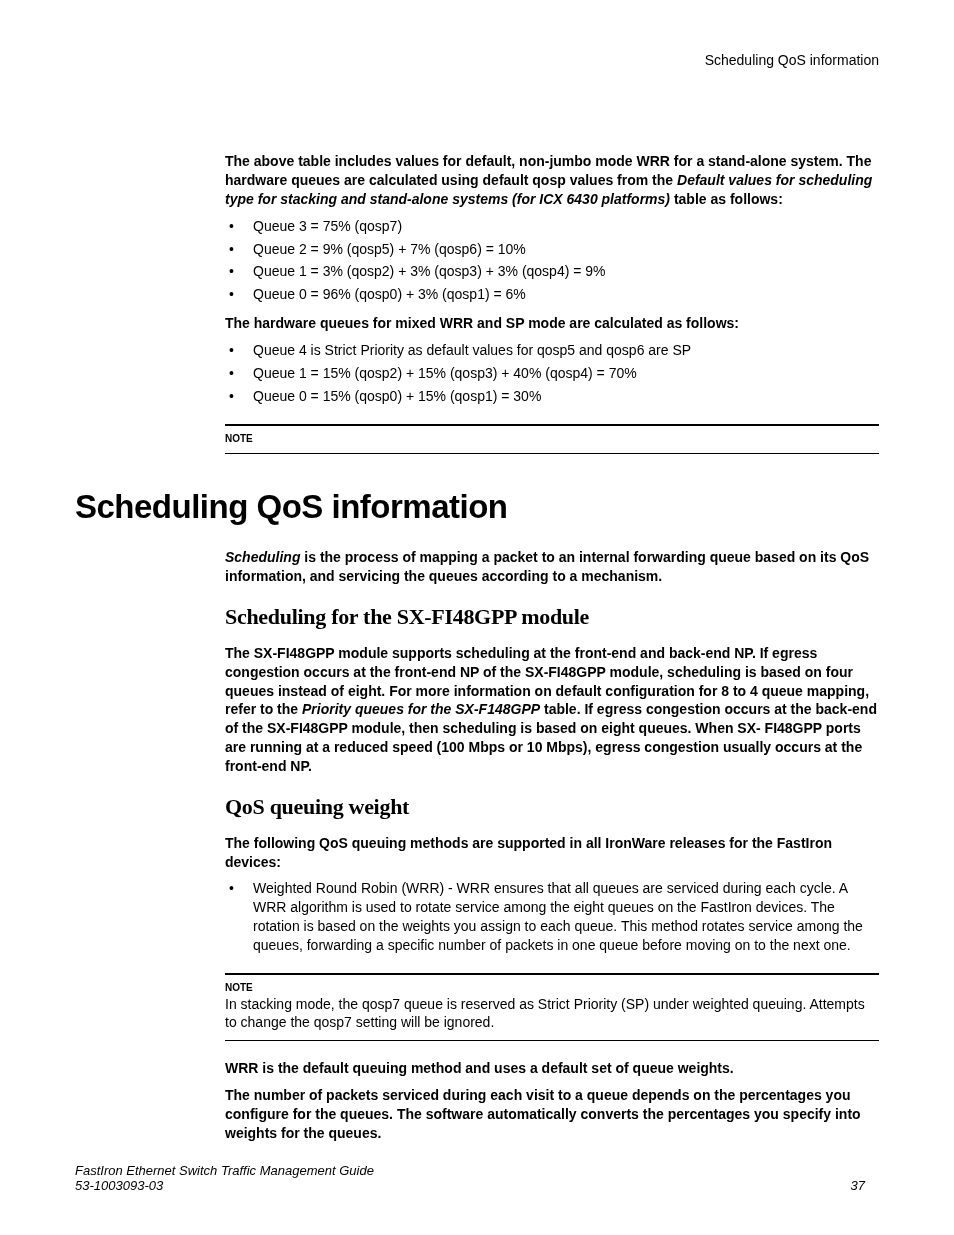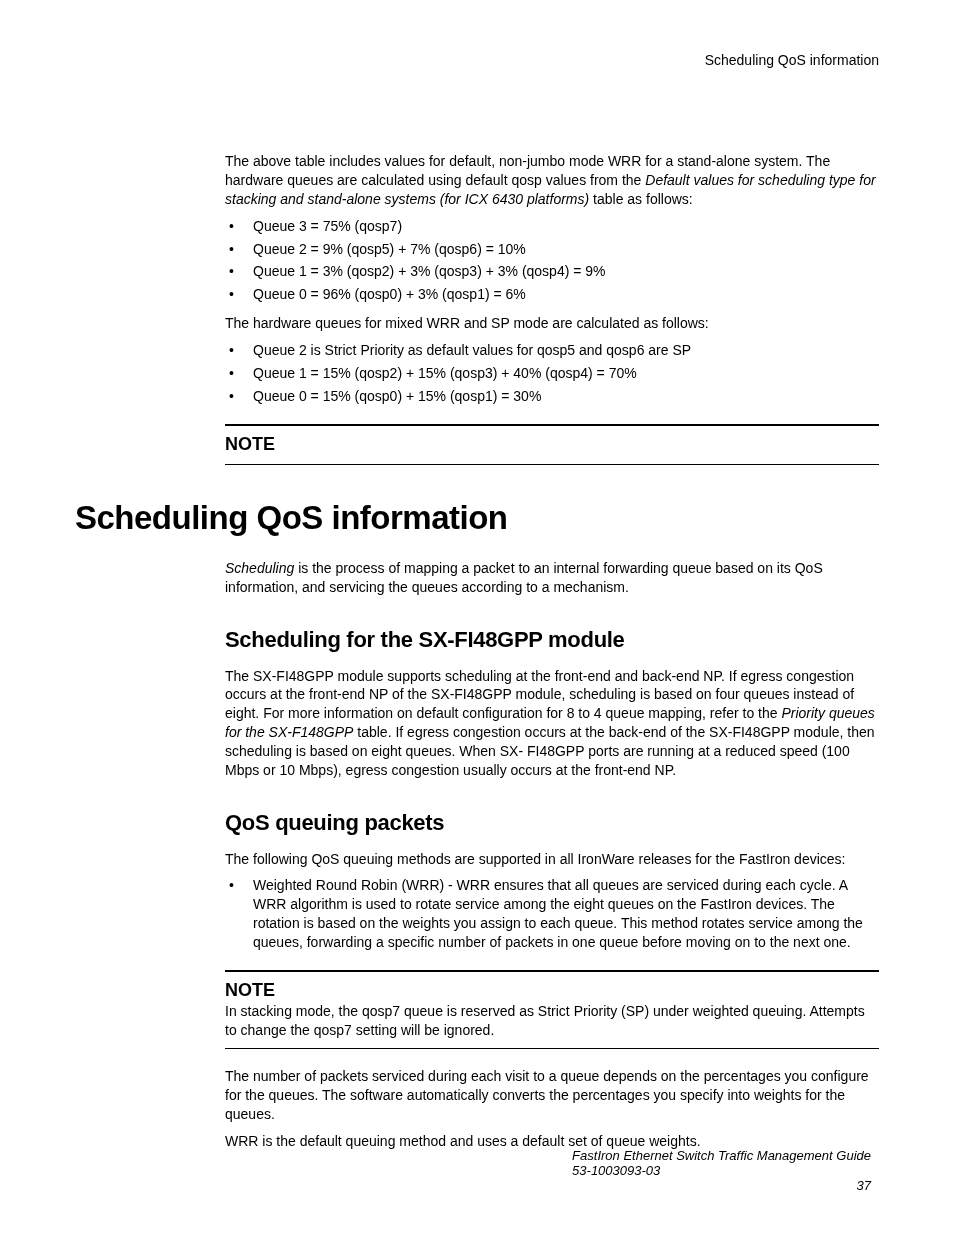--- a/index.html
+++ b/index.html
@@ -13,21 +13,21 @@
   .header-right {
     text-align: right;
     font-size: 14px;
     margin-bottom: 84px;
   }
   .content {
     margin-left: 150px;
     font-size: 14px;
     line-height: 1.35;
   }
-  .content p { margin-bottom: 8px; }
+  .content p { margin-bottom: 8px; font-weight: bold; }
   ul.bullets {
     list-style: none;
     margin: 4px 0 10px 0;
   }
   ul.bullets li {
     position: relative;
     padding-left: 28px;
     margin-bottom: 4px;
   }
   ul.bullets li::before {
@@ -37,53 +37,52 @@
     top: 0;
   }
   .note-box {
     border-top: 2px solid #000;
     border-bottom: 1px solid #000;
     margin: 18px 0 18px 0;
     padding: 6px 0 8px 0;
   }
   .note-box .note-label {
     font-weight: bold;
-    font-size: 18px;
+    font-size: 10px;
   }
   .note-box .note-text {
     font-size: 14px;
   }
   h1.main-heading {
     font-family: "Arial Narrow", Arial, sans-serif;
     font-stretch: condensed;
     font-weight: bold;
     font-size: 33px;
     margin: 34px 0 22px 0;
     letter-spacing: -0.5px;
   }
   h2.sub-heading {
-    font-family: Liberation Sans, sans-serif;
+    font-family: Liberation Serif, serif;
     font-stretch: condensed;
     font-weight: bold;
     font-size: 22px;
-    margin: 28px 0 12px 0;
+    margin: 16px 0 12px 0;
     letter-spacing: -0.3px;
   }
   .para-block { margin-bottom: 10px; }
   .footer {
     position: absolute;
     bottom: 42px;
     left: 75px;
-    right: 83px;
+    right: 89px;
     display: flex;
     justify-content: space-between;
     align-items: flex-end;
     font-style: italic;
     font-size: 13px;
-    flex-direction: column;
   }
   .footer .page-num { font-style: italic; }
   .mixed-para { }
   .mixed-para .ital { font-style: italic; }
 </style>
 </head>
 <body>
 
 <div class="header-right">Scheduling QoS information</div>
 
@@ -96,21 +95,21 @@
   <ul class="bullets">
     <li>Queue 3 = 75% (qosp7)</li>
     <li>Queue 2 = 9% (qosp5) + 7% (qosp6) = 10%</li>
     <li>Queue 1 = 3% (qosp2) + 3% (qosp3) + 3% (qosp4) = 9%</li>
     <li>Queue 0 = 96% (qosp0) + 3% (qosp1) = 6%</li>
   </ul>
 
   <p class="para-block">The hardware queues for mixed WRR and SP mode are calculated as follows:</p>
 
   <ul class="bullets">
-    <li>Queue 2 is Strict Priority as default values for qosp5 and qosp6 are SP</li>
+    <li>Queue 4 is Strict Priority as default values for qosp5 and qosp6 are SP</li>
     <li>Queue 1 = 15% (qosp2) + 15% (qosp3) + 40% (qosp4) = 70%</li>
     <li>Queue 0 = 15% (qosp0) + 15% (qosp1) = 30%</li>
   </ul>
 
   <div class="note-box">
     <div class="note-label">NOTE</div>
   </div>
 
 </div>
 
@@ -121,35 +120,35 @@
   <p class="mixed-para para-block">
     <span class="ital">Scheduling</span><span> is the process of mapping a packet to an internal forwarding queue based on its QoS information, and servicing the queues according to a mechanism.</span>
   </p>
 
   <h2 class="sub-heading">Scheduling for the SX-FI48GPP module</h2>
 
   <p class="mixed-para para-block">
     <span>The SX-FI48GPP module supports scheduling at the front-end and back-end NP. If egress congestion occurs at the front-end NP of the SX-FI48GPP module, scheduling is based on four queues instead of eight. For more information on default configuration for 8 to 4 queue mapping, refer to the </span><span class="ital">Priority queues for the SX-F148GPP</span><span> table. If egress congestion occurs at the back-end of the SX-FI48GPP module, then scheduling is based on eight queues. When SX- FI48GPP ports are running at a reduced speed (100 Mbps or 10 Mbps), egress congestion usually occurs at the front-end NP.</span>
   </p>
 
-  <h2 class="sub-heading">QoS queuing packets</h2>
+  <h2 class="sub-heading">QoS queuing weight</h2>
 
   <p class="para-block">The following QoS queuing methods are supported in all IronWare releases for the FastIron devices:</p>
 
   <ul class="bullets">
     <li>Weighted Round Robin (WRR) - WRR ensures that all queues are serviced during each cycle. A WRR algorithm is used to rotate service among the eight queues on the FastIron devices. The rotation is based on the weights you assign to each queue. This method rotates service among the queues, forwarding a specific number of packets in one queue before moving on to the next one.</li>
   </ul>
 
   <div class="note-box">
     <div class="note-label">NOTE</div>
     <div class="note-text">In stacking mode, the qosp7 queue is reserved as Strict Priority (SP) under weighted queuing. Attempts to change the qosp7 setting will be ignored.</div>
   </div>
 
+  <p class="para-block">WRR is the default queuing method and uses a default set of queue weights.</p>
   <p class="para-block">The number of packets serviced during each visit to a queue depends on the percentages you configure for the queues. The software automatically converts the percentages you specify into weights for the queues.</p>
-  <p class="para-block">WRR is the default queuing method and uses a default set of queue weights.</p>
 
 </div>
 
 <div class="footer">
   <div>
     <div>FastIron Ethernet Switch Traffic Management Guide</div>
     <div>53-1003093-03</div>
   </div>
   <div class="page-num">37</div>
 </div>

